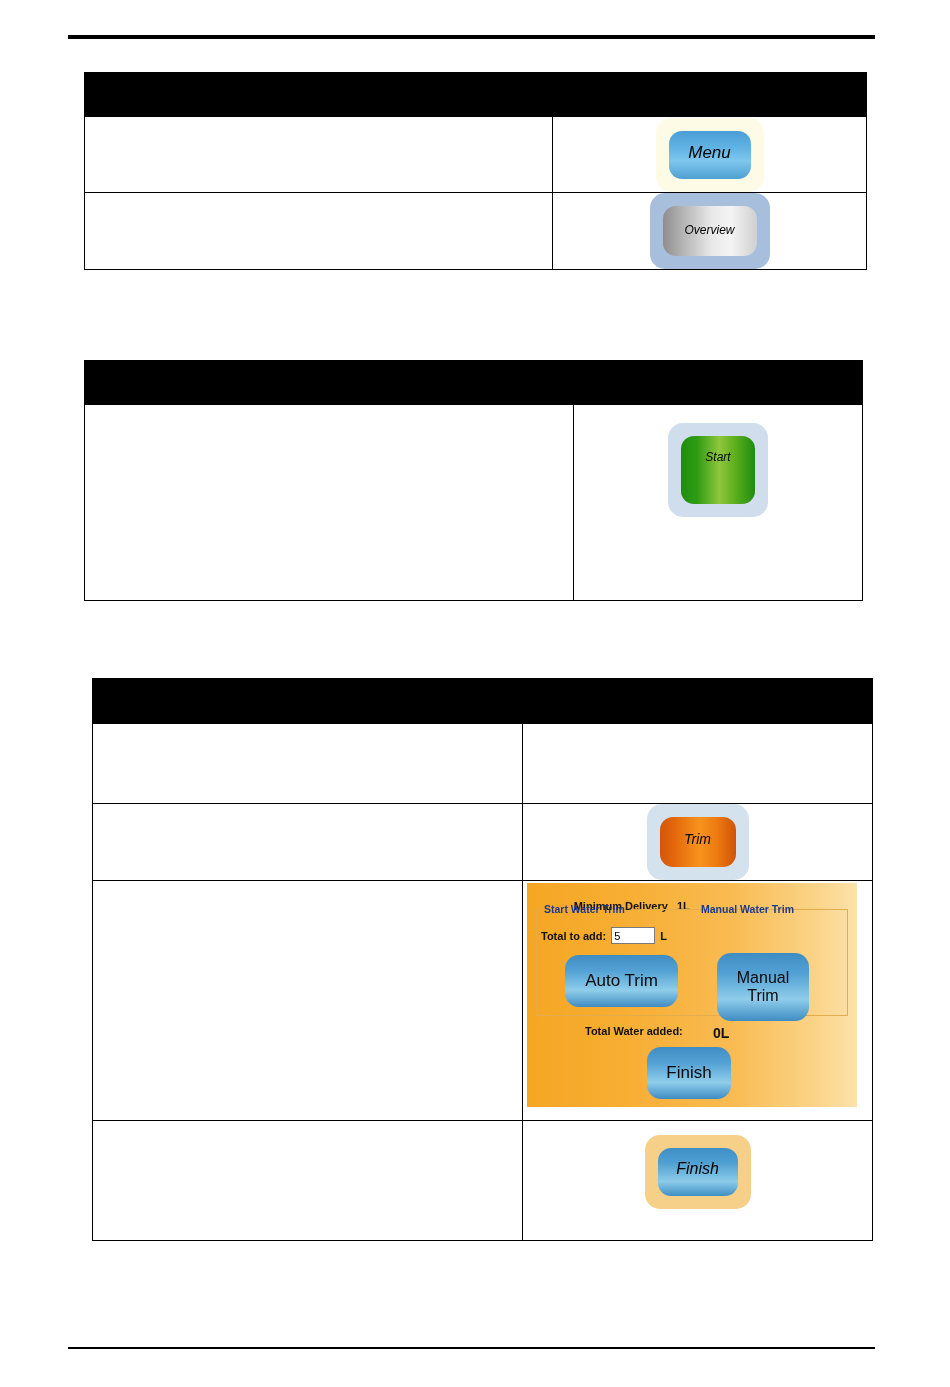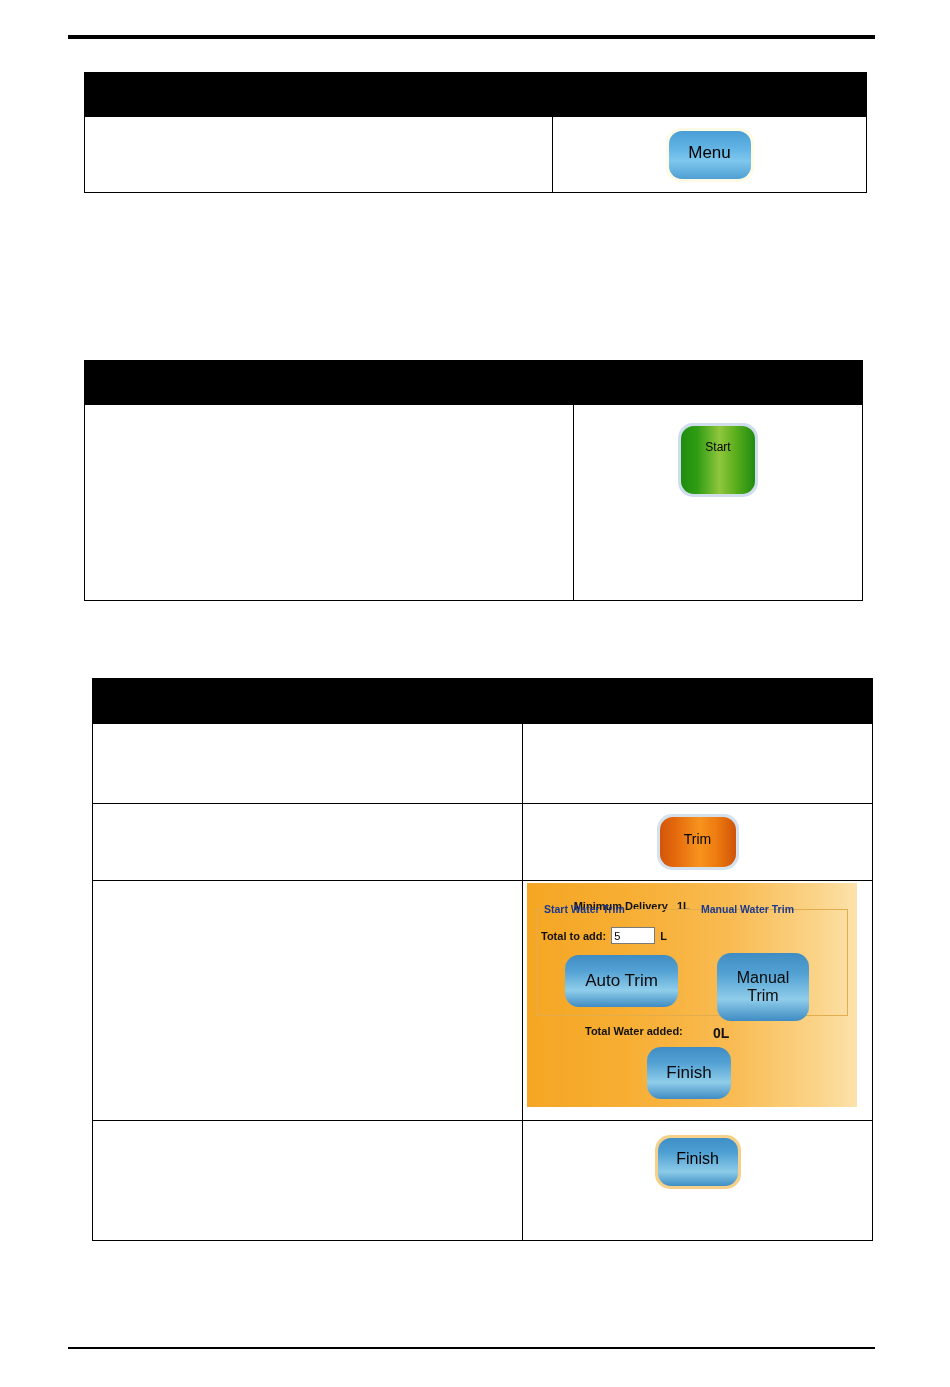--- a/index.html
+++ b/index.html
@@ -96,23 +96,24 @@
     position: relative;
     border-radius: 13px;
     text-align: center;
     color: #000000;
     line-height: 1.05;
     font-family: "Liberation Sans", sans-serif;
     user-select: none;
   }
   .btn-halo {
     display: inline-block;
-    padding: 3px;
+    padding: 13px;
     border-radius: 15px;
     line-height: 0;
+    font-style: italic;
   }
 
   
   .halo-menu { background: #fdfbe6; }
   .btn-menu {
     width: 82px; height: 48px;
     background: linear-gradient(to bottom, #4a9ed4 0%, #63b5e5 38%, #7ec7ee 62%, #4f9fd2 100%);
     font-size: 17px;
     padding-top: 13px;
   }
@@ -277,20 +278,30 @@
     <tr class="row-menu">
       <td class="c1">
         <div class="cell-text"></div>
       </td>
       <td class="c2 cell-visual">
         <span class="btn-halo halo-menu">
           <span class="btn btn-menu">Menu</span>
         </span>
       </td>
     </tr>
+    <tr class="row-overview">
+      <td class="c1">
+        <div class="cell-text"></div>
+      </td>
+      <td class="c2 cell-visual">
+        <span class="btn-halo halo-overview">
+          <span class="btn btn-overview">Overview</span>
+        </span>
+      </td>
+    </tr>
   </tbody>
 </table>
 
 <table class="doc-table" id="table-start">
   <tbody>
     <tr class="hdr-row">
       <td class="c1">
         <div class="cell-text"></div>
       </td>
       <td class="c2">

